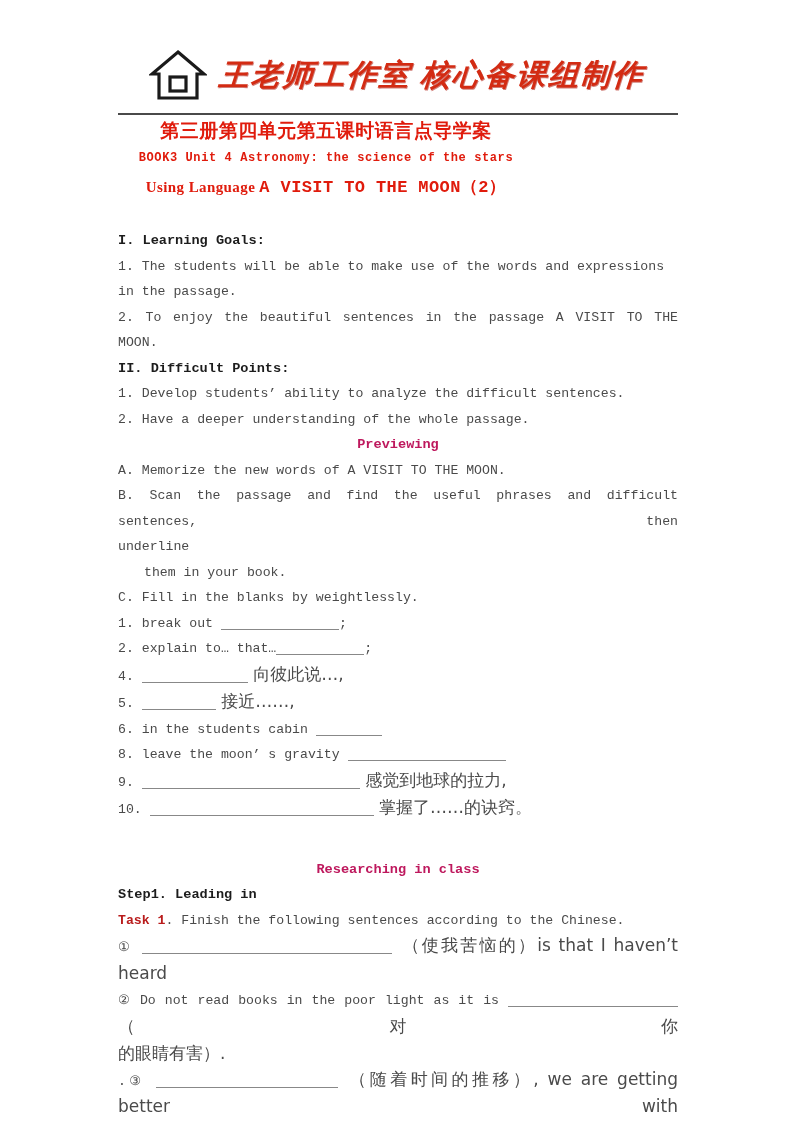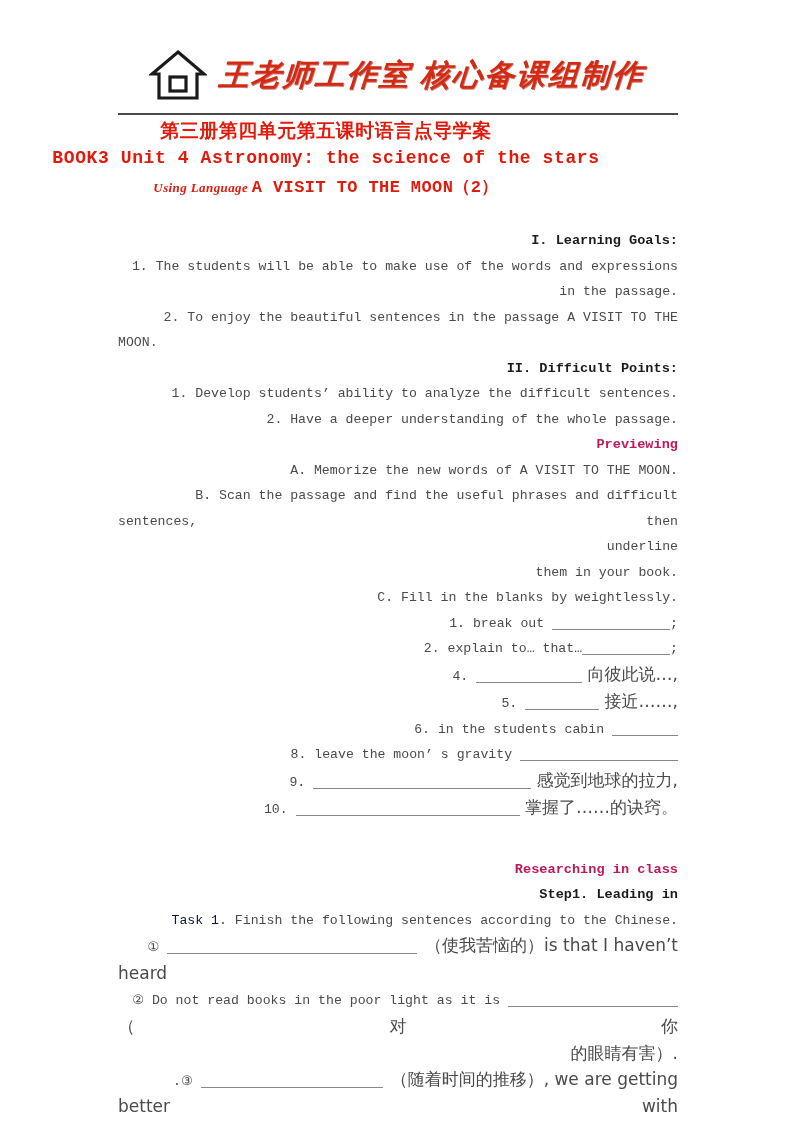--- a/index.html
+++ b/index.html
@@ -72,54 +72,52 @@
   }
   .title-cn {
     font-family: "DejaVu Sans", sans-serif;
     font-size: 19px;
     font-weight: bold;
     line-height: 26px;
     letter-spacing: 0.5px;
   }
   .title-en1 {
     font-family: "Liberation Mono", "DejaVu Sans Mono", monospace;
-    font-size: 18px;
+    font-size: 12px;
     font-weight: bold;
     line-height: 30px;
     letter-spacing: 0.6px;
   }
   .title-en2 {
     font-size: 17px;
     font-weight: bold;
     line-height: 29px;
     letter-spacing: 0.4px;
   }
   .title-en2 .serif-part {
     font-family: "Liberation Serif", "DejaVu Serif", serif;
-    font-size: 13px;
-    font-style: italic;
+    font-size: 15px;
   }
   .title-en2 .mono-part {
     font-family: "Liberation Mono", "DejaVu Sans Mono", monospace;
     font-size: 17px;
   }
 
   
   .content {
     position: absolute;
     left: 118px;
     top: 228px;
     width: 560px;
     font-size: 13.2px;
     line-height: 25.5px;
     color: #4a4a4a;
   }
   .content .line {
     white-space: pre-wrap;
-    text-align: right;
   }
   .heading {
     font-weight: bold;
     color: #1c1c1c;
     font-size: 13.6px;
   }
   .centered {
     text-align: center;
     font-weight: bold;
     color: #be185d;
@@ -153,21 +151,21 @@
   .b-w5  { width: 74px; }
   .b-w6  { width: 66px; }
   .b-w7  { width: 150px; }
   .b-w8  { width: 158px; }
   .b-w9  { width: 218px; }
   .b-w10 { width: 224px; }
   .b-t1  { width: 250px; }
   .b-t2  { width: 170px; }
   .b-t3  { width: 182px; }
 
-  .bold-inline { font-weight: normal; color: #0f172a; }
+  .bold-inline { font-weight: bold; color: #b91c1c; }
 </style>
 </head>
 <body>
 
 <div class="page">
 
   <div class="logo-band">
     <svg class="logo-house" viewBox="0 0 58 52">
       <polygon points="29,3 55,25 48,25 48,49 10,49 10,25 3,25" fill="none" stroke="#1a1a1a" stroke-width="3.2" stroke-linejoin="miter"></polygon>
       <rect x="21" y="28" width="16" height="14" fill="none" stroke="#1a1a1a" stroke-width="3.2"></rect>

